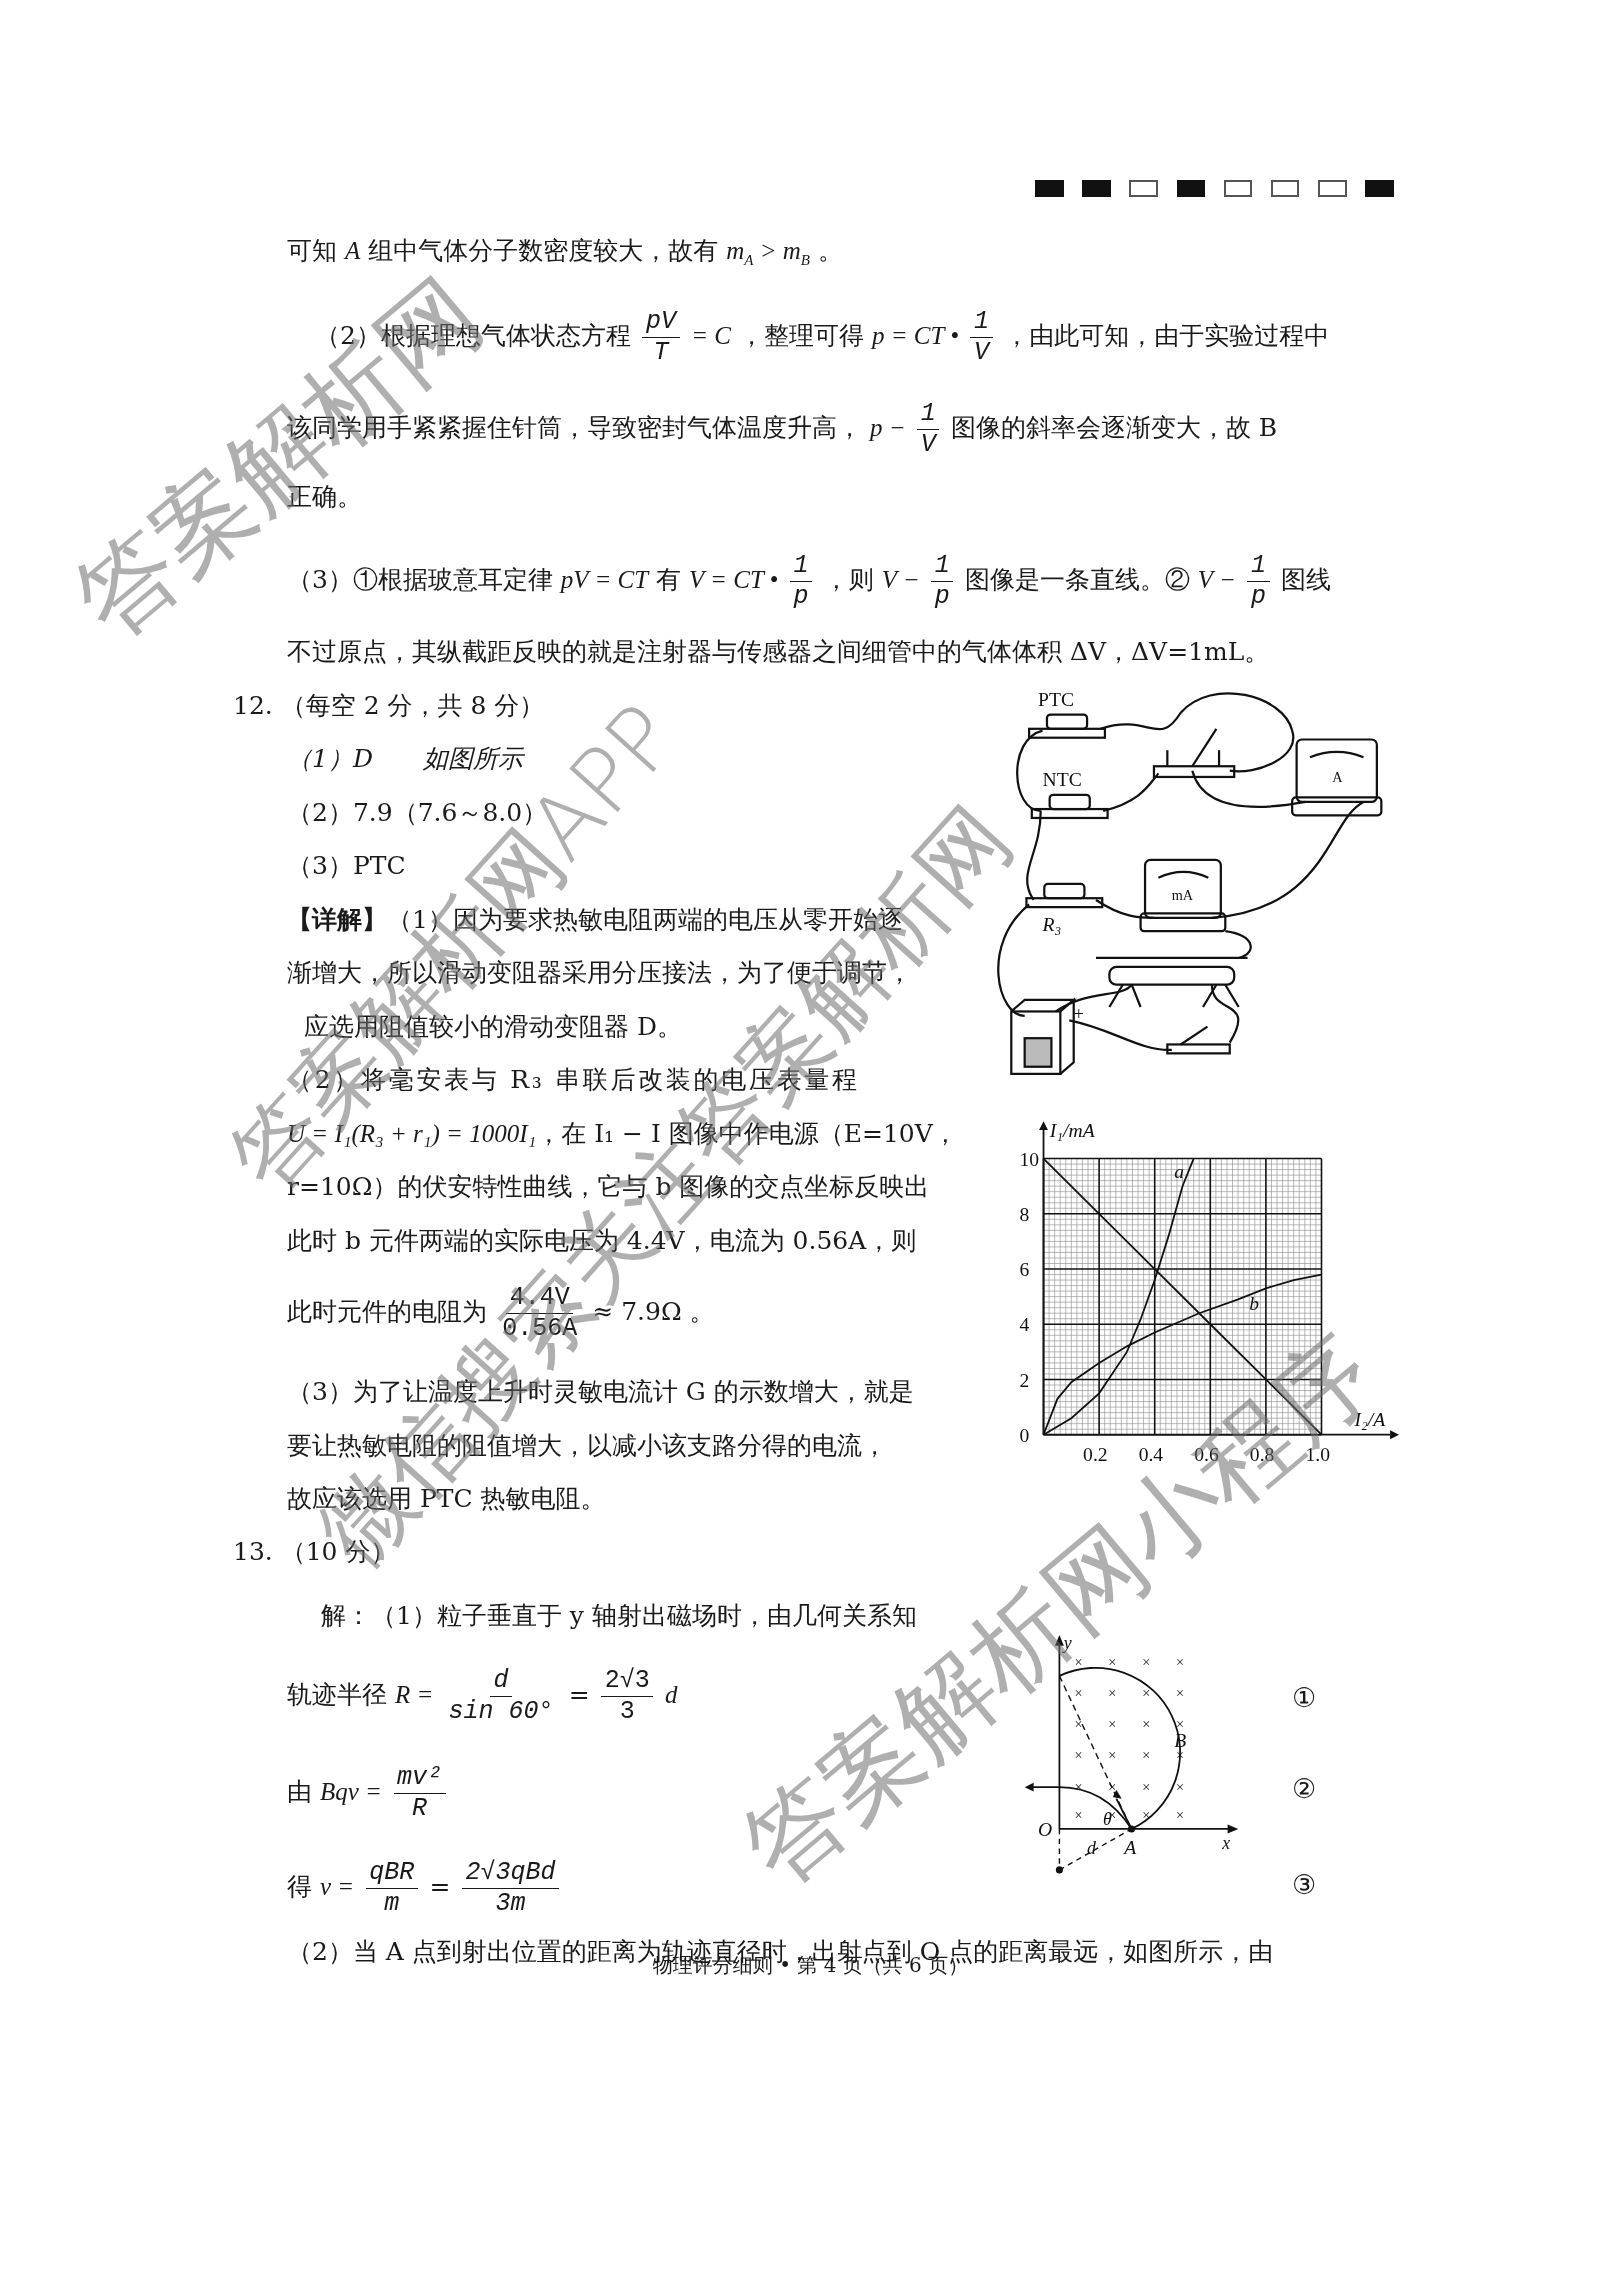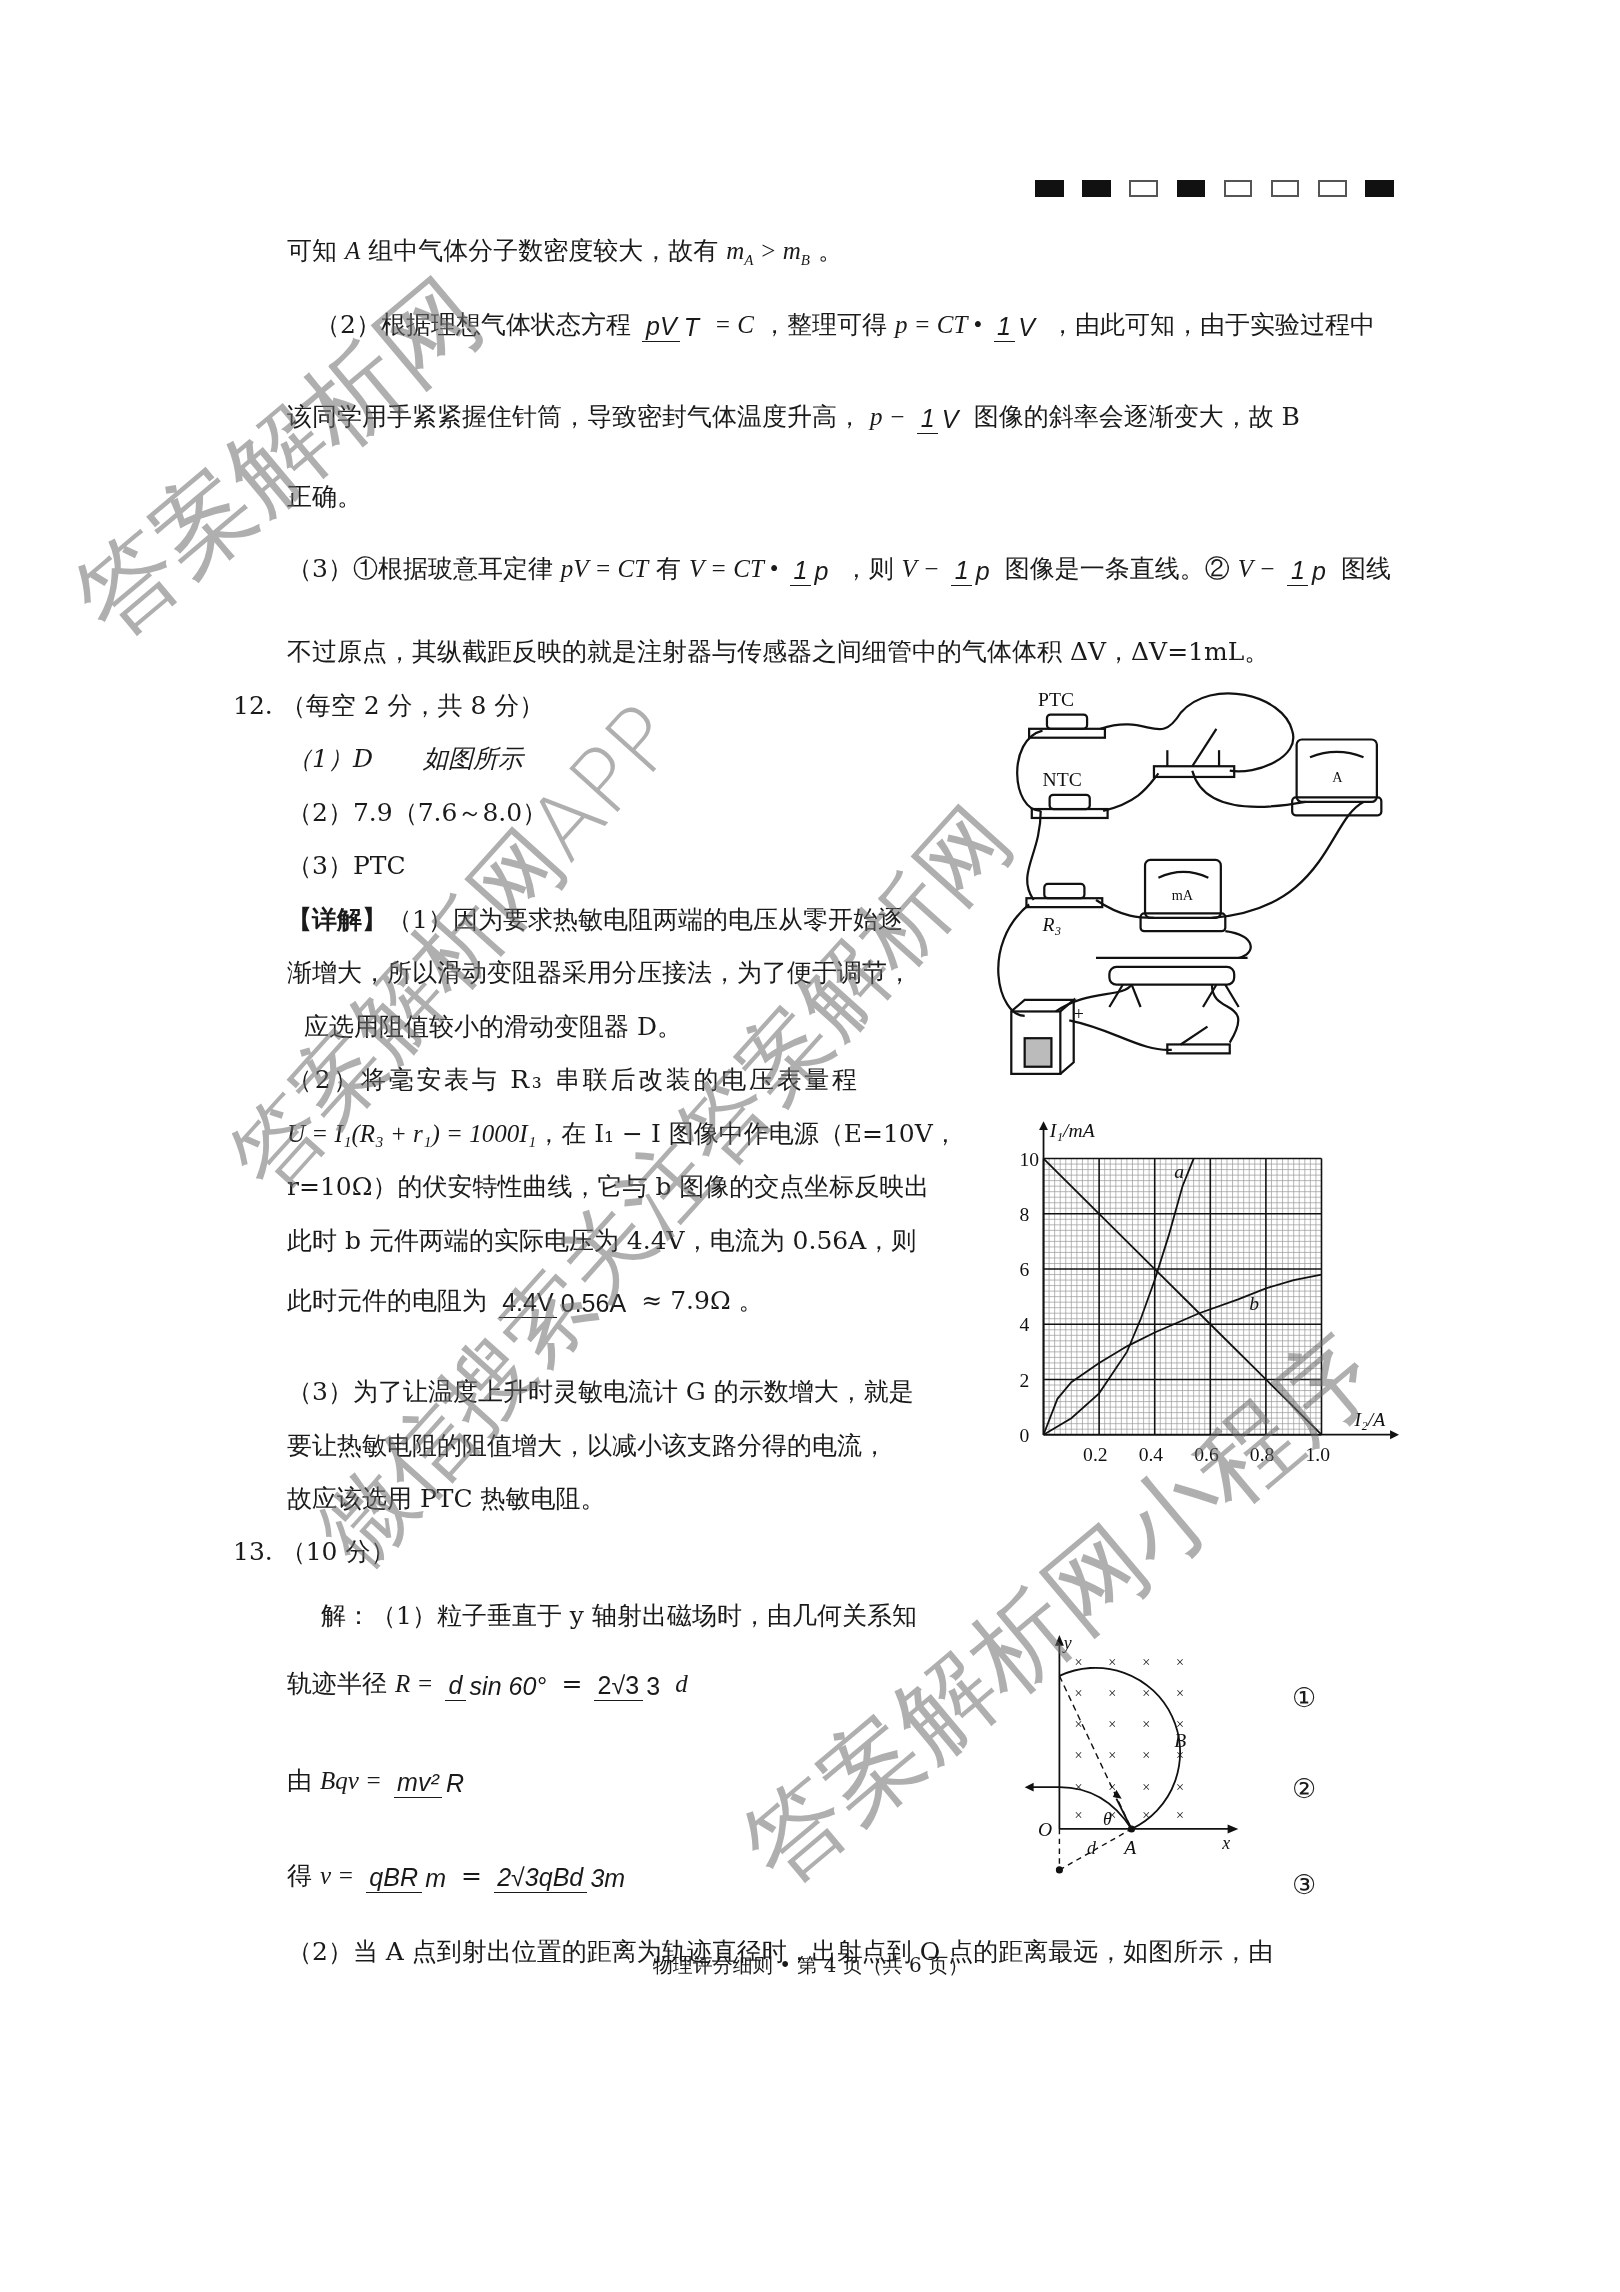--- a/index.html
+++ b/index.html
@@ -5,21 +5,21 @@
   html, body { margin:0; padding:0; background:#ffffff; }
   body { width:1621px; height:2293px; position:relative; overflow:hidden;
          font-family:"DejaVu Serif","Liberation Serif",serif; color:#1a1a1a; }
   .page { position:absolute; left:0; top:0; width:1498px; height:2293px;padding-left:16px; }
   .marks { position:absolute; left:1035px; top:180px; display:flex; gap:18.7px; }
   .mark { width:28.5px; height:17px; box-sizing:border-box; }
   .mark.filled { background:#111; }
   .mark.empty { border:2.7px solid #555; background:#fff; }
   .line { position:absolute; font-size:25px; line-height:36px; white-space:nowrap; }
   .it { font-style:italic; font-family:"Liberation Serif","DejaVu Serif",serif; }
-  .frac { display:inline-flex; align-items:center; vertical-align:middle; margin:0 3.6px; font-family:Liberation Sans, sans-serif; }
+  .frac { display:inline-flex; flex-direction:column; align-items:center; vertical-align:middle; margin:0 3.6px; font-family:Liberation Mono, monospace; }
   .frac .num { border-bottom:1.8px solid #1a1a1a; padding:0 3.6px; line-height:30px; }
   .frac .den { line-height:30px; padding:0 3.6px; }
   sub { font-size:15px; }
   .bold { font-weight:bold; }
   .circ { position:absolute; font-size:27px; }
   .footer { position:absolute; left:0; width:1621px; top:1952px; text-align:center; font-size:20px; }
   .wm { position:absolute; color:rgba(110,110,110,0.55); font-family:"DejaVu Sans","Liberation Sans",sans-serif;
         white-space:nowrap; transform-origin:left bottom; pointer-events:none; font-weight:300; }
   svg text { font-family:"Liberation Serif","DejaVu Serif",serif; }
 </style>

